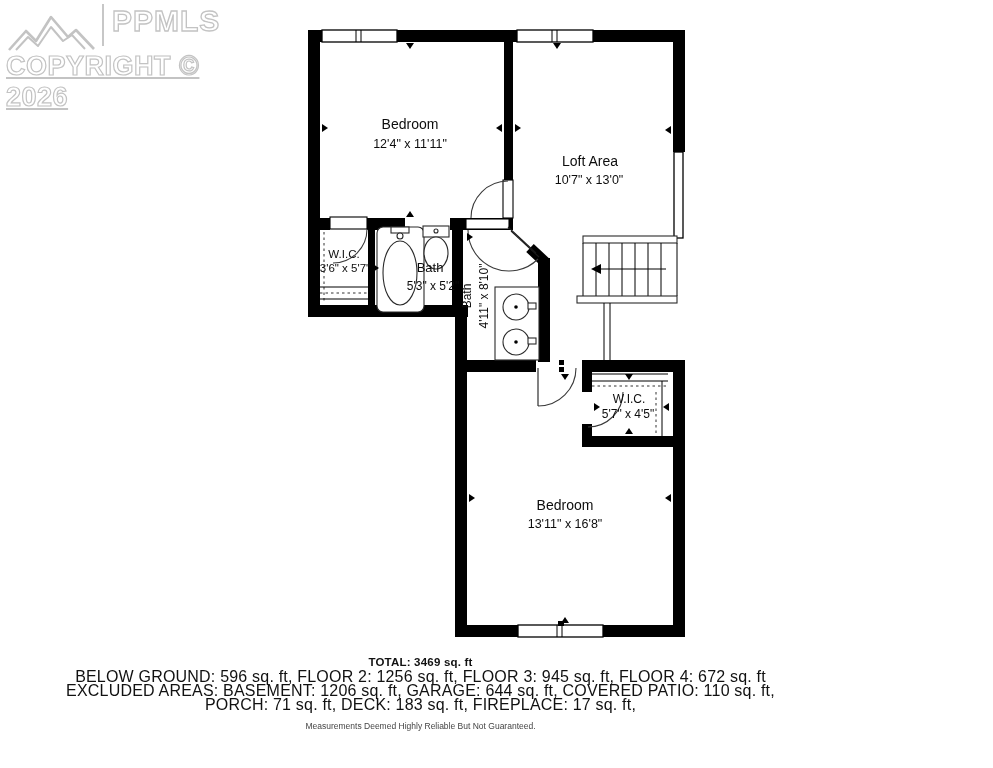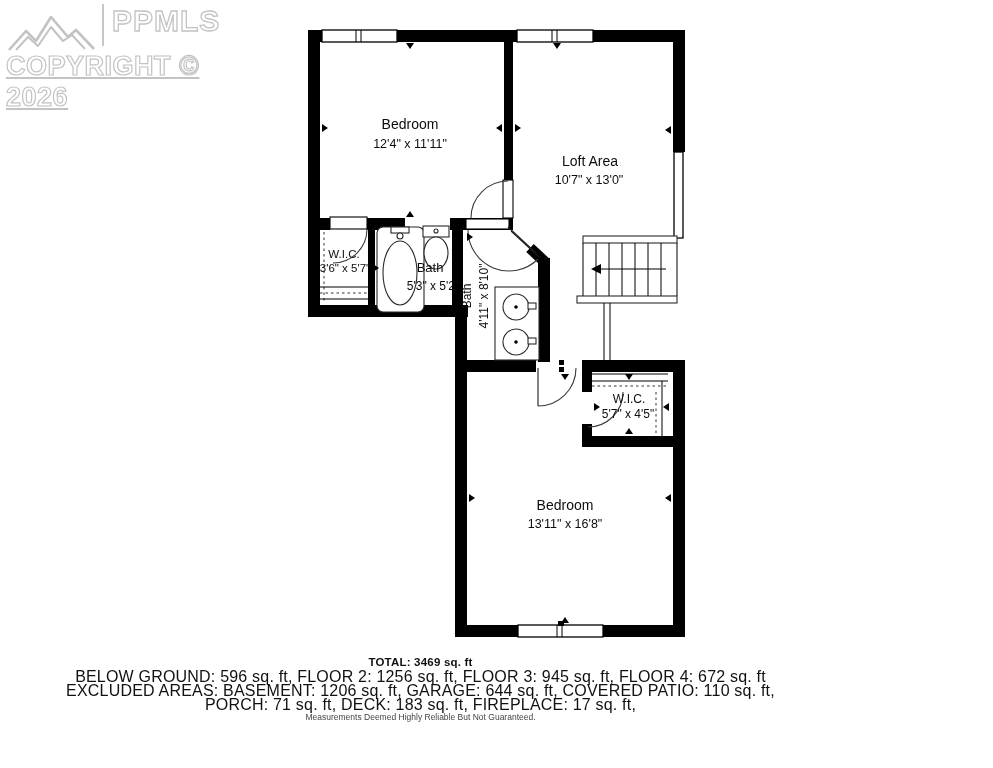--- a/index.html
+++ b/index.html
@@ -26,21 +26,21 @@
   .wm-row{display:flex;}
   .wm-bar{width:2px;height:42px;background:#c7c7c7;margin:0 8px 0 4px;}
   .wm-ppmls{font-size:30px;font-weight:bold;letter-spacing:1px;color:#fff;
             -webkit-text-stroke:1.3px #c3c3c3;text-shadow:0 0 0 #fff;}
   .wm-copy{font-size:27px;font-weight:bold;letter-spacing:.5px;color:#fff;
            -webkit-text-stroke:1.2px #c3c3c3;margin-top:-3px;text-decoration:underline;}
   
   .footer{position:absolute;left:0;top:655px;width:841px;text-align:center;color:#111;}
   .footer .total{font-size:11.5px;font-weight:bold;line-height:15px;letter-spacing:.2px;}
   .footer .fline{font-size:16px;line-height:14px;letter-spacing:.2px;}
-  .footer .disclaimer{font-size:8.5px;color:#454545;}
+  .footer .disclaimer{font-size:8.5px;color:#454545;margin-top:9px;}
 </style>
 </head>
 <body>
 
 <div class="plan-wrap">
 <svg width="993" height="768" viewBox="0 0 993 768">
 
   <g>
 
     <rect class="wall" x="308" y="30" width="14" height="12"></rect>

